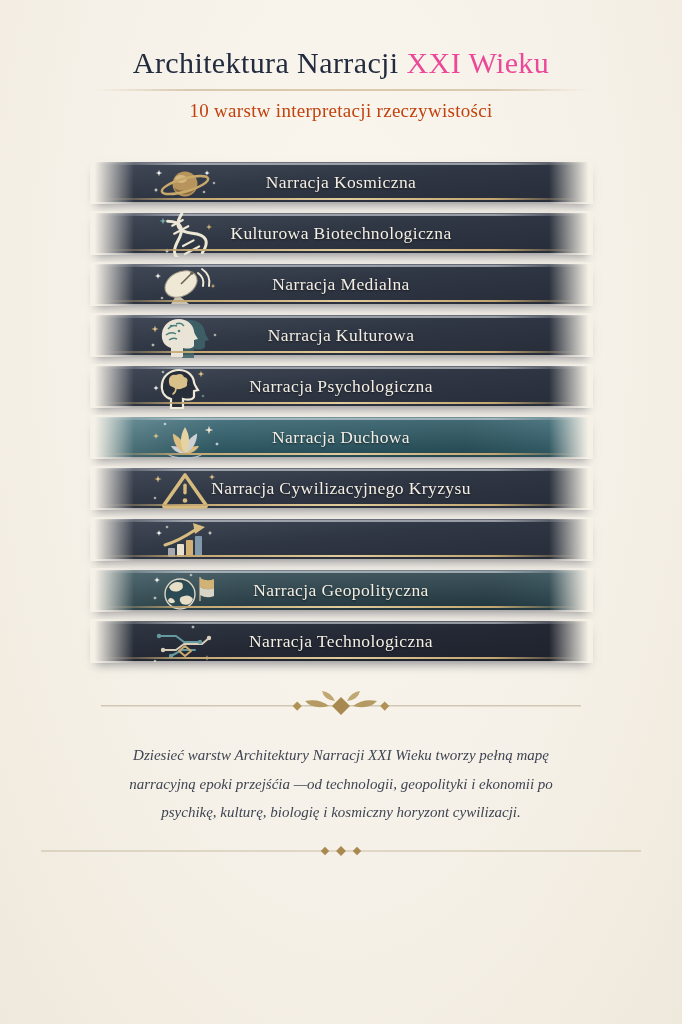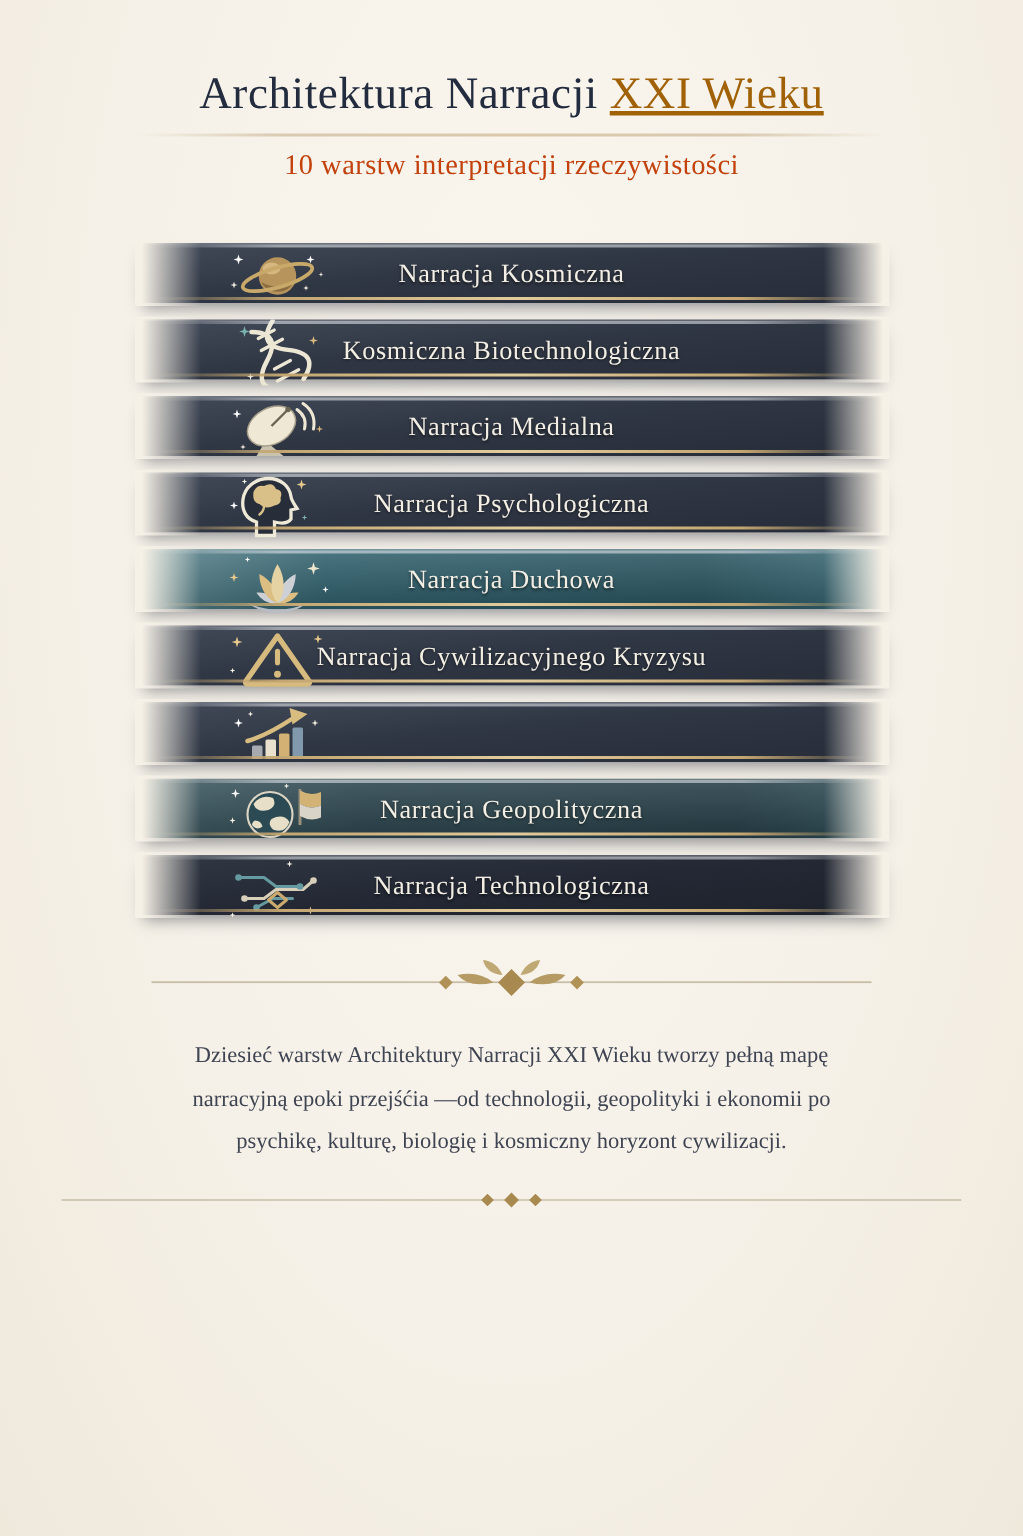--- a/index.html
+++ b/index.html
@@ -3,21 +3,21 @@
 <meta charset="utf-8">
 <style>
   html,body{margin:0;padding:0;}
   body{
     width:682px;height:1024px;overflow:hidden;position:relative;
     font-family:"Liberation Serif", serif;
     background:radial-gradient(ellipse at 50% 30%, #faf6ee 0%, #f6f1e8 55%, #efe9dc 100%);
   }
   .header{text-align:center;padding-top:46px;}
   .title{font-size:30px;color:#222c3e;letter-spacing:.4px;white-space:nowrap;}
-  .title .accent{color:#a16207;text-decoration:underline;}
+  .title .accent{color:#ec4899;}
   .title-divider{width:500px;height:2px;margin:9px auto 9px;
     background:linear-gradient(90deg,rgba(170,140,90,0) 0%,rgba(170,140,90,.4) 20%,rgba(195,165,115,.55) 50%,rgba(170,140,90,.4) 80%,rgba(170,140,90,0) 100%);}
   .subtitle{font-size:19px;color:#c2410c;letter-spacing:.3px;}
 
   .layers{width:497px;margin:40px auto 0;}
   .layer{position:relative;height:40px;margin-bottom:11px;border-radius:3px;
     display:flex;align-items:center;justify-content:center;
     box-shadow:0 6px 10px -3px rgba(35,42,58,.5), inset 0 1px 1px rgba(255,255,255,.28);}
   .layer--dark{background:linear-gradient(175deg,#424a59 0%,#303744 45%,#262c38 100%);}
   .layer--teal{background:linear-gradient(180deg,rgba(255,255,255,.14),rgba(0,0,0,.16)),
@@ -31,21 +31,21 @@
     background:linear-gradient(90deg,transparent,#c3a671 18%,#e2cc9c 50%,#c3a671 82%,transparent);}
   .layer::before{content:"";position:absolute;top:-2px;bottom:-2px;left:-3px;width:44px;z-index:3;
     background:linear-gradient(90deg,#f6f1e7 10%,rgba(246,241,231,0) 100%);}
   .layer::after{content:"";position:absolute;top:-2px;bottom:-2px;right:-3px;width:44px;z-index:3;
     background:linear-gradient(270deg,#f6f1e7 10%,rgba(246,241,231,0) 100%);}
   .layer-icon{position:absolute;left:50px;top:0;height:44px;width:88px;display:flex;align-items:center;z-index:1;}
   .layer-label{font-size:17.5px;color:#f3efe5;letter-spacing:.4px;z-index:1;
     text-shadow:0 1px 2px rgba(0,0,0,.55);white-space:nowrap;}
 
   .ornament{display:block;margin:30px auto 0;}
-  .footer-text{max-width:452px;margin:20px auto 0;text-align:center;
+  .footer-text{max-width:452px;margin:20px auto 0;text-align:center;font-style:italic;
     font-size:15px;line-height:1.9;color:#3e4452;}
   .bottom-divider{display:block;margin:16px auto 0;}
 </style>
 </head>
 <body>
 
 <div>
 
   <div class="header">
     <div class="title"><span>Architektura Narracji </span><span class="accent">XXI Wieku</span></div>
@@ -81,21 +81,21 @@
           <g transform="rotate(-28 42 24)" fill="none" stroke="#ece6d4" stroke-linecap="round">
             <path d="M34 2 Q52 12 34 24 Q16 36 34 46" stroke-width="3"></path>
             <path d="M50 2 Q32 12 50 24 Q68 36 50 46" stroke-width="3"></path>
             <path d="M36 8 H48 M34 16 H50 M36 31 H48 M34 39 H50" stroke-width="2.2"></path>
           </g>
           <path transform="translate(20,8) scale(.6)" d="M0-6L1.4-1.4L6 0 1.4 1.4 0 6-1.4 1.4-6 0-1.4-1.4Z" fill="#79b4ae"></path>
           <path transform="translate(66,14) scale(.5)" d="M0-6L1.4-1.4L6 0 1.4 1.4 0 6-1.4 1.4-6 0-1.4-1.4Z" fill="#d9b97c"></path>
           <path transform="translate(24,38) scale(.4)" d="M0-6L1.4-1.4L6 0 1.4 1.4 0 6-1.4 1.4-6 0-1.4-1.4Z" fill="#ffffff"></path>
         </svg>
       </span>
-      <span class="layer-label">Kosmiczna Biotechnologiczna</span>
+      <span class="layer-label">Kulturowa Biotechnologiczna</span>
       <div class="layer-gold-line"></div>
     </div>
 
     <div class="layer layer--dark">
       <div class="layer-top-line"></div>
       <span class="layer-icon">
         <svg viewBox="0 0 84 44" width="84" height="44">
           <path d="M34 30 L28 40 L46 40 Z" fill="#c9c2ae"></path>
           <ellipse cx="38" cy="20" rx="17" ry="12" fill="#efe8d5" stroke="#a49c88" stroke-width="1" transform="rotate(-28 38 20)"></ellipse>
           <line x1="38" y1="20" x2="49" y2="9" stroke="#6b6452" stroke-width="1.6"></line>
@@ -103,20 +103,39 @@
           <path d="M55 9 q7 5 5 13 M59 5 q9 6 7 17" stroke="#efe8d5" stroke-width="2" fill="none" stroke-linecap="round"></path>
           <path transform="translate(15,12) scale(.5)" d="M0-6L1.4-1.4L6 0 1.4 1.4 0 6-1.4 1.4-6 0-1.4-1.4Z" fill="#ffffff"></path>
           <path transform="translate(70,22) scale(.4)" d="M0-6L1.4-1.4L6 0 1.4 1.4 0 6-1.4 1.4-6 0-1.4-1.4Z" fill="#d9b97c"></path>
           <path transform="translate(19,34) scale(.3)" d="M0-6L1.4-1.4L6 0 1.4 1.4 0 6-1.4 1.4-6 0-1.4-1.4Z" fill="#f5f0e4"></path>
         </svg>
       </span>
       <span class="layer-label">Narracja Medialna</span>
       <div class="layer-gold-line"></div>
     </div>
 
+    <div class="layer layer--dark">
+      <div class="layer-top-line"></div>
+      <span class="layer-icon">
+        <svg viewBox="0 0 84 44" width="84" height="44">
+          <path d="M28 42 L28 33 C21 31 18 25 19 18 C20 10 27 4 36 4 C44 4 50 9 51 16 C51 18 53 21 55 24 L51 25 L51 31 C49 34 44 34 40 33 L40 42 Z" fill="#40646b" opacity=".85" transform="translate(11,1)"></path>
+          <path d="M28 42 L28 33 C21 31 18 25 19 18 C20 10 27 4 36 4 C44 4 50 9 51 16 C51 18 53 21 55 24 L51 25 L51 31 C49 34 44 34 40 33 L40 42 Z" fill="#e9e4d6"></path>
+          <g stroke="#468079" stroke-width="1.4" fill="none">
+            <path d="M25 14 q4 -5 9 -3 M23 20 q5 -4 10 -1 M26 25 q4 -3 8 -1 M33 9 q5 -2 8 2"></path>
+          </g>
+          <circle cx="36" cy="16" r="1.3" fill="#468079"></circle>
+          <circle cx="28" cy="11" r="1.2" fill="#468079"></circle>
+          <path transform="translate(12,14) scale(.6)" d="M0-6L1.4-1.4L6 0 1.4 1.4 0 6-1.4 1.4-6 0-1.4-1.4Z" fill="#e8c98c"></path>
+          <path transform="translate(10,30) scale(.35)" d="M0-6L1.4-1.4L6 0 1.4 1.4 0 6-1.4 1.4-6 0-1.4-1.4Z" fill="#f5f0e4"></path>
+          <path transform="translate(72,20) scale(.3)" d="M0-6L1.4-1.4L6 0 1.4 1.4 0 6-1.4 1.4-6 0-1.4-1.4Z" fill="#f5f0e4"></path>
+        </svg>
+      </span>
+      <span class="layer-label">Narracja Kulturowa</span>
+      <div class="layer-gold-line"></div>
+    </div>
 
     <div class="layer layer--dark">
       <div class="layer-top-line"></div>
       <span class="layer-icon">
         <svg viewBox="0 0 84 44" width="84" height="44">
           <path d="M28 42 L28 33 C21 31 18 25 19 18 C20 10 27 4 36 4 C44 4 50 9 51 16 C51 18 53 21 55 24 L51 25 L51 31 C49 34 44 34 40 33 L40 42 Z" fill="#272e3a" stroke="#efe9d8" stroke-width="2.2"></path>
           <path d="M26 13 q2 -5 7 -4 q6 -3 8 2 q5 1 3 6 q1 4 -4 5 q-6 3 -10 -1 q-5 -1 -4 -8z" fill="#d9c089"></path>
           <path d="M33 22 q0 4 -3 6" stroke="#d9c089" stroke-width="1.6" fill="none" stroke-linecap="round"></path>
           <path transform="translate(58,8) scale(.55)" d="M0-6L1.4-1.4L6 0 1.4 1.4 0 6-1.4 1.4-6 0-1.4-1.4Z" fill="#e8c98c"></path>
           <path transform="translate(13,22) scale(.45)" d="M0-6L1.4-1.4L6 0 1.4 1.4 0 6-1.4 1.4-6 0-1.4-1.4Z" fill="#ffffff"></path>

